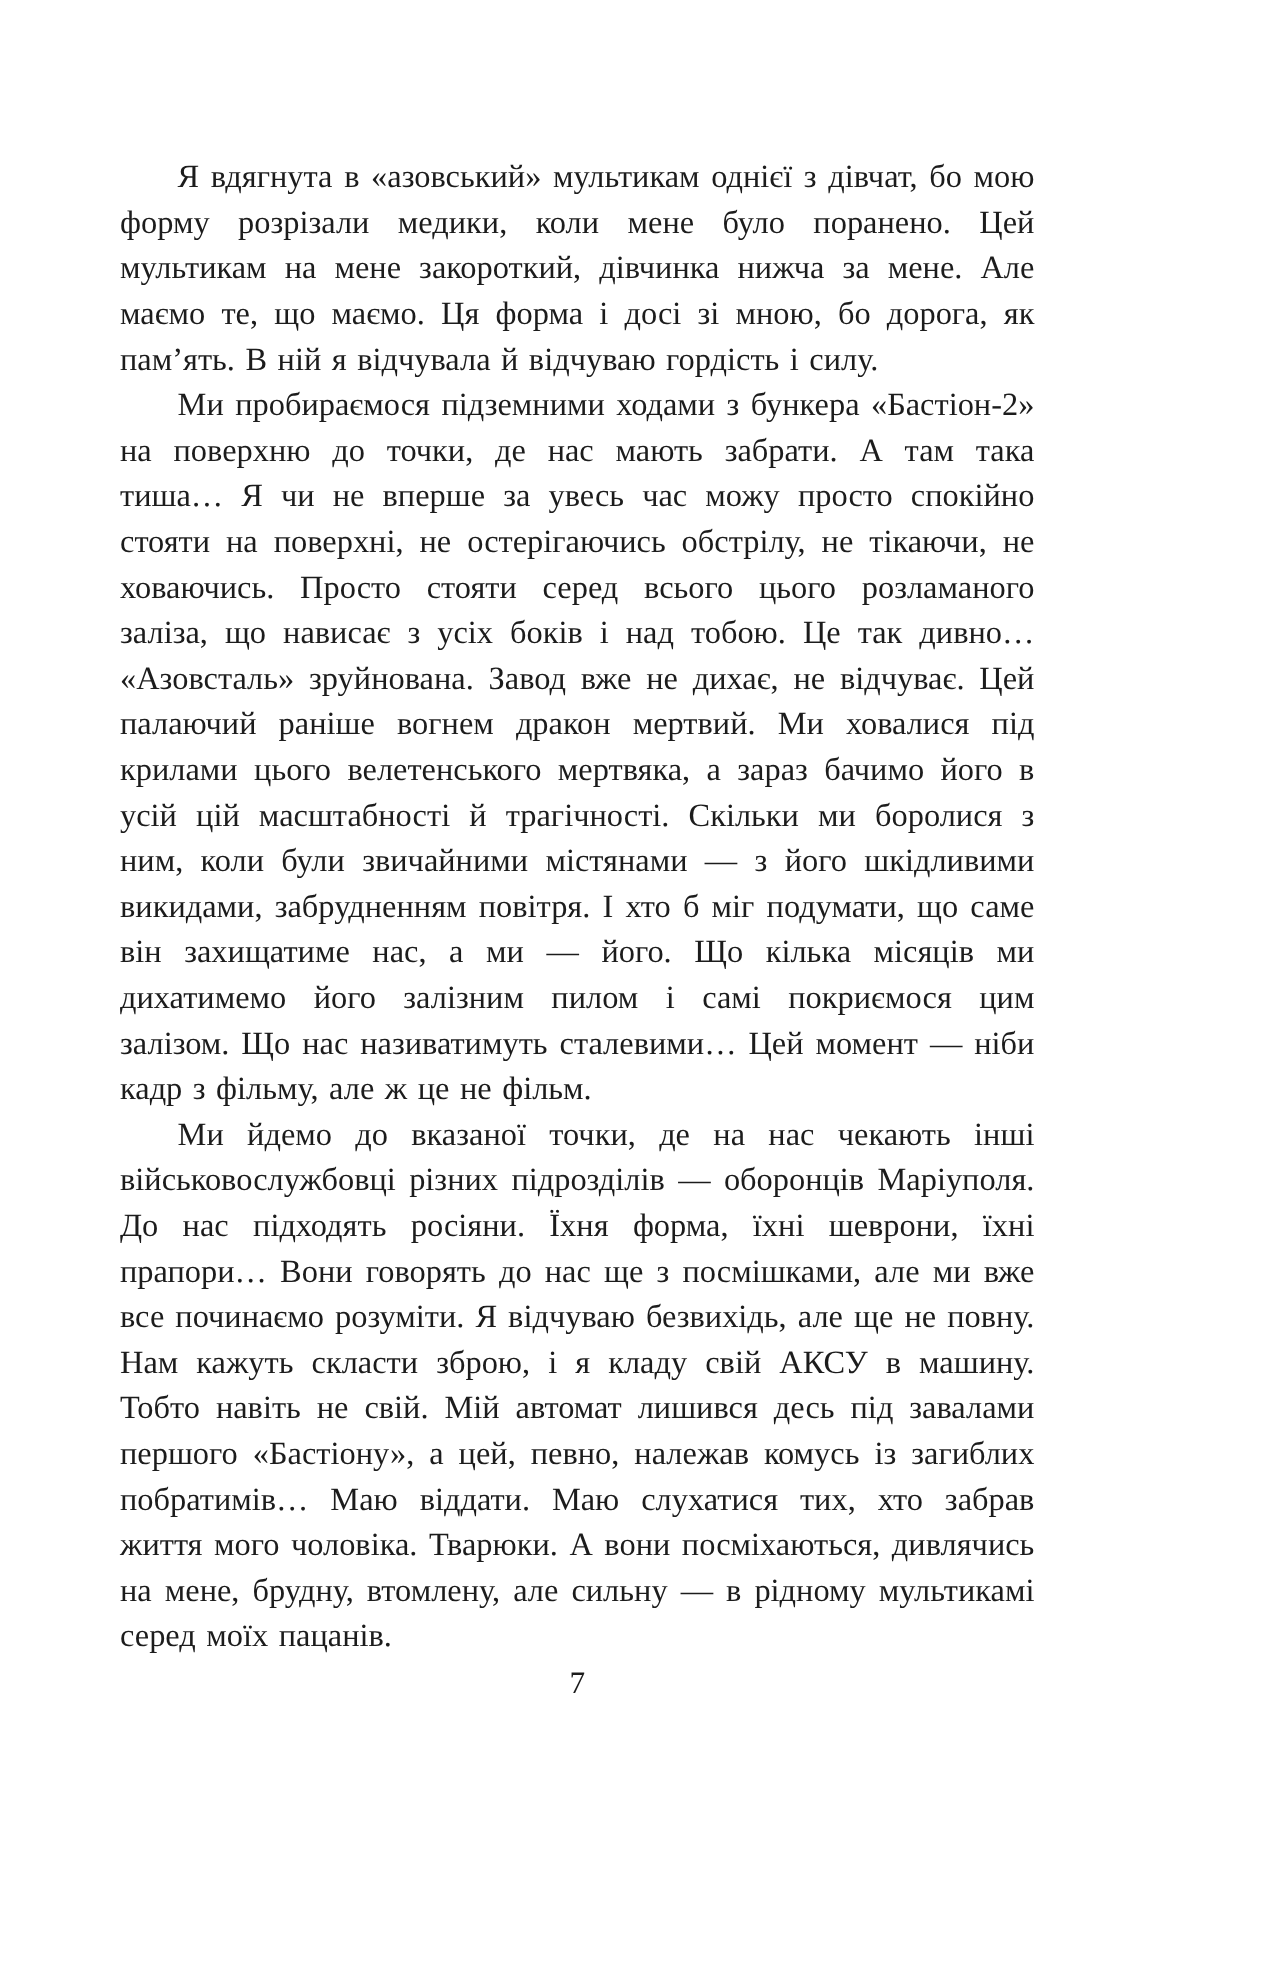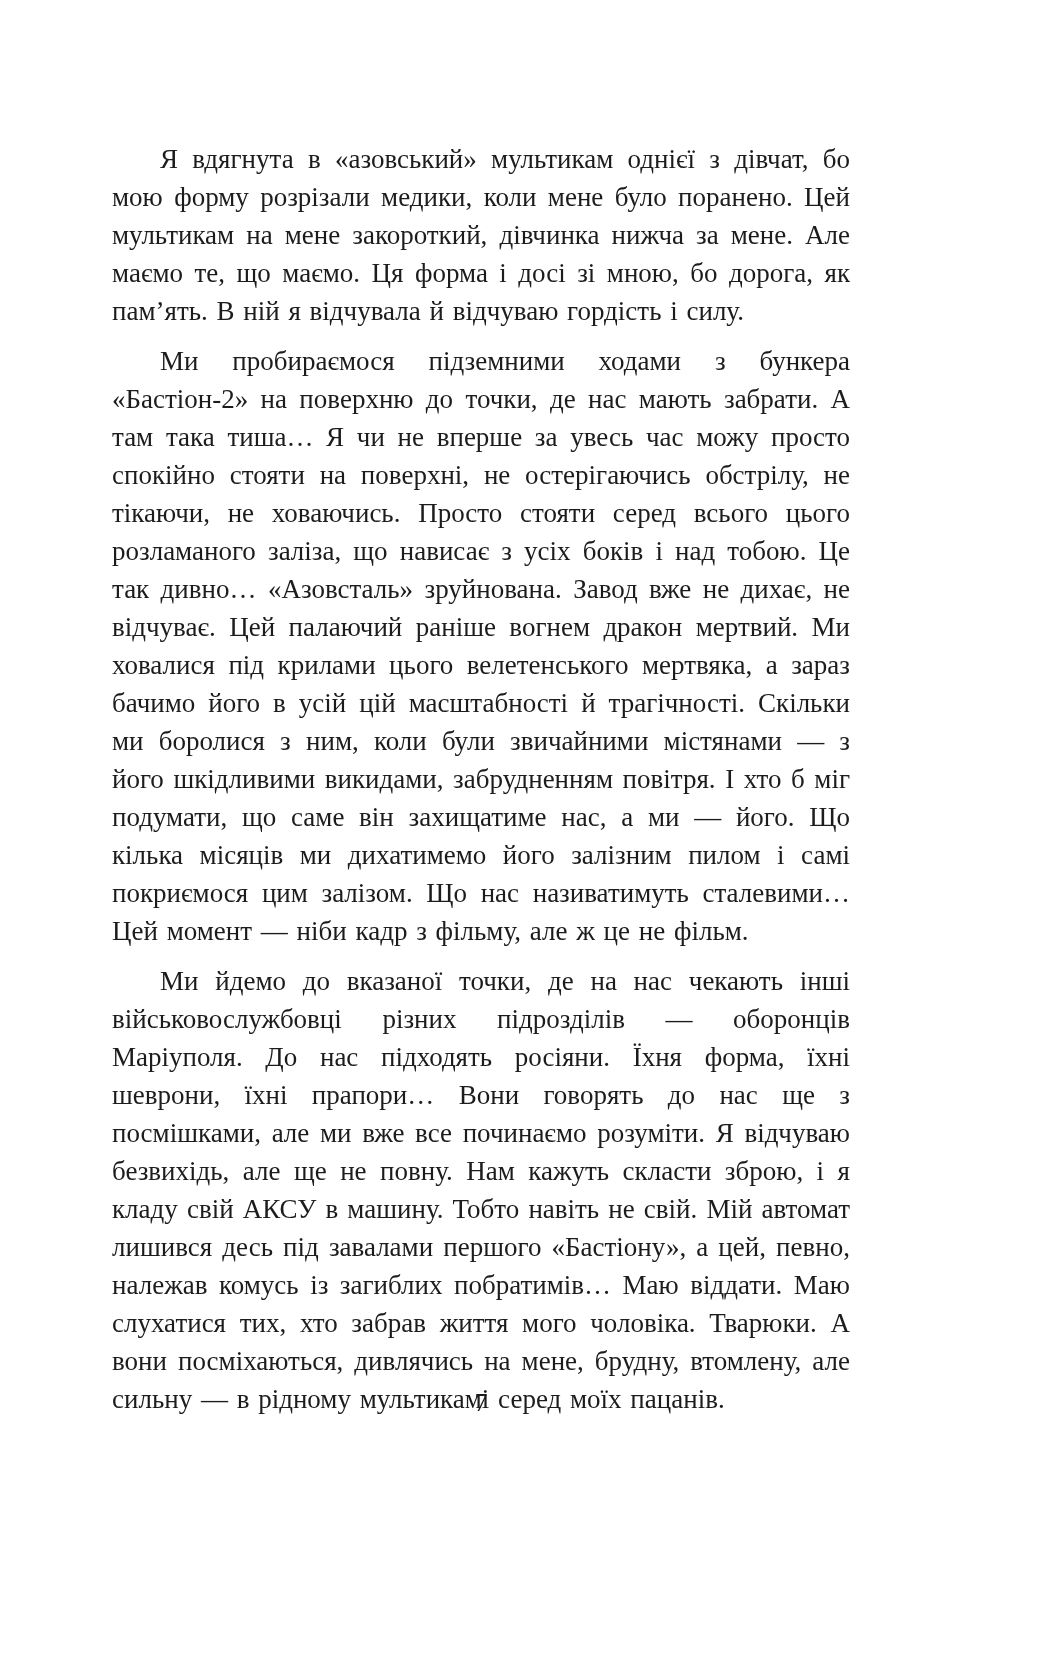--- a/index.html
+++ b/index.html
@@ -22,21 +22,21 @@
     height: 1654px;
     background: #ffffff;
   }
   .text-block {
     position: absolute;
     left: 100px;
     top: 128px;
     width: 762px;
   }
   .text-block p {
-    margin: 12px;
+    margin: 0;
     padding: 0;
     font-size: 27px;
     line-height: 38px;
     text-align: justify;
     text-indent: 48px;
     word-spacing: 2px;
     color: #1c1c1c;
   }
   .page-number {
     position: absolute;

